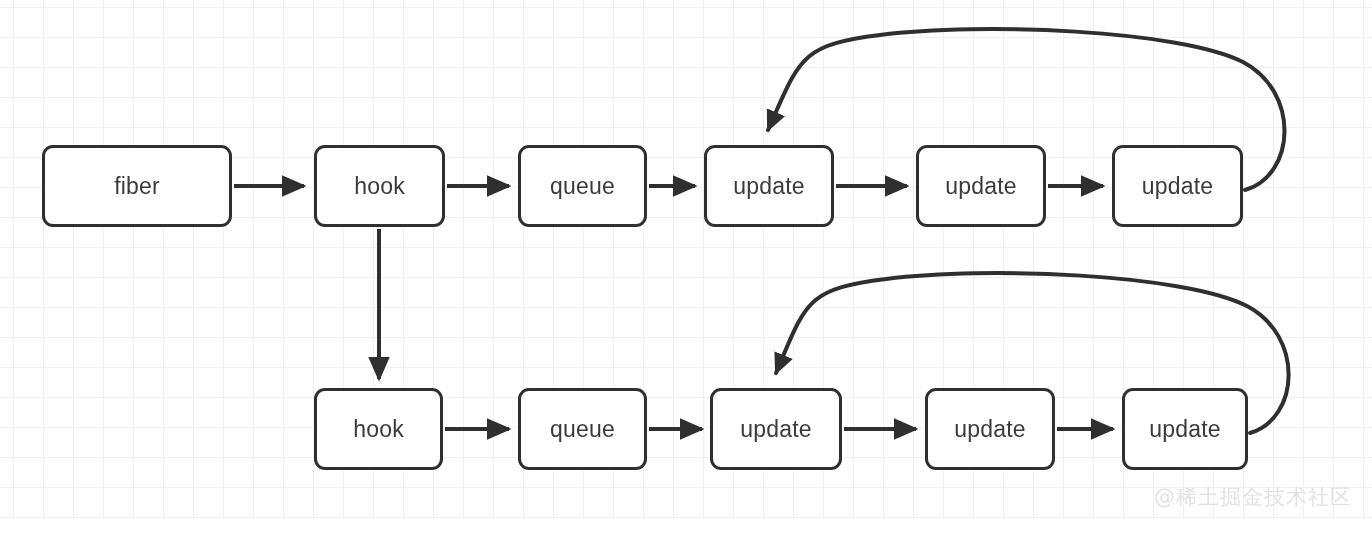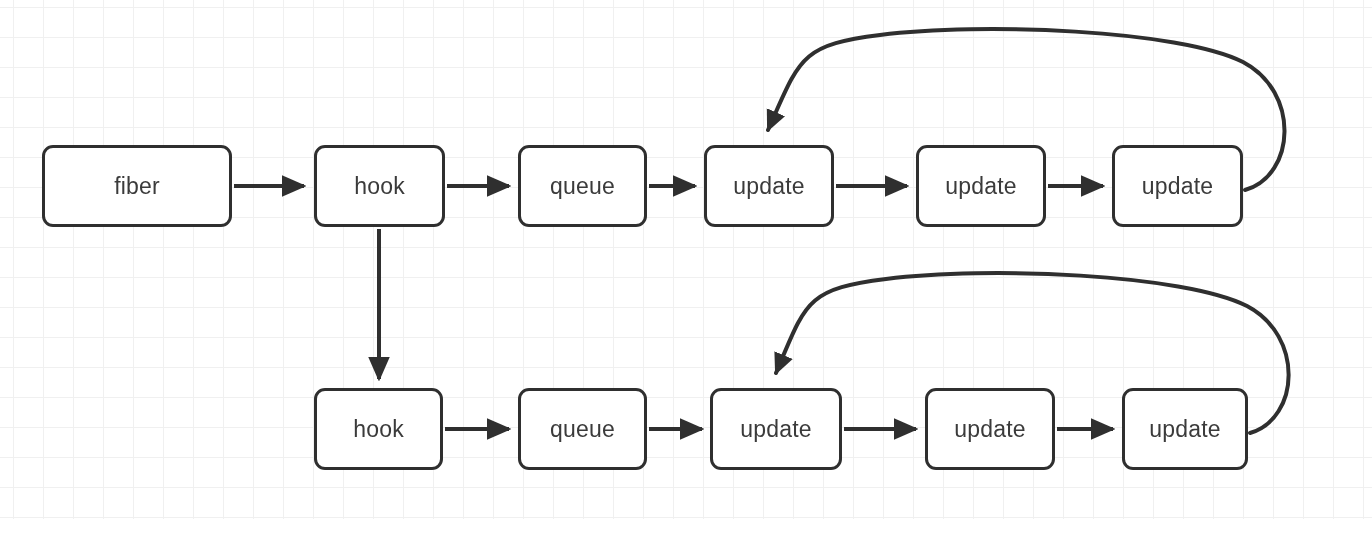--- a/index.html
+++ b/index.html
@@ -132,14 +132,15 @@
   </div>
 
   <div class="node" style="left:925px; top:388px; width:130px; height:82px;">
     <span class="node-label">update</span>
   </div>
 
   <div class="node" style="left:1122px; top:388px; width:126px; height:82px;">
     <span class="node-label">update</span>
   </div>
 
+  <div id="watermark">@稀土掘金技术社区</div>
 
 </div>
 
 </body></html>

